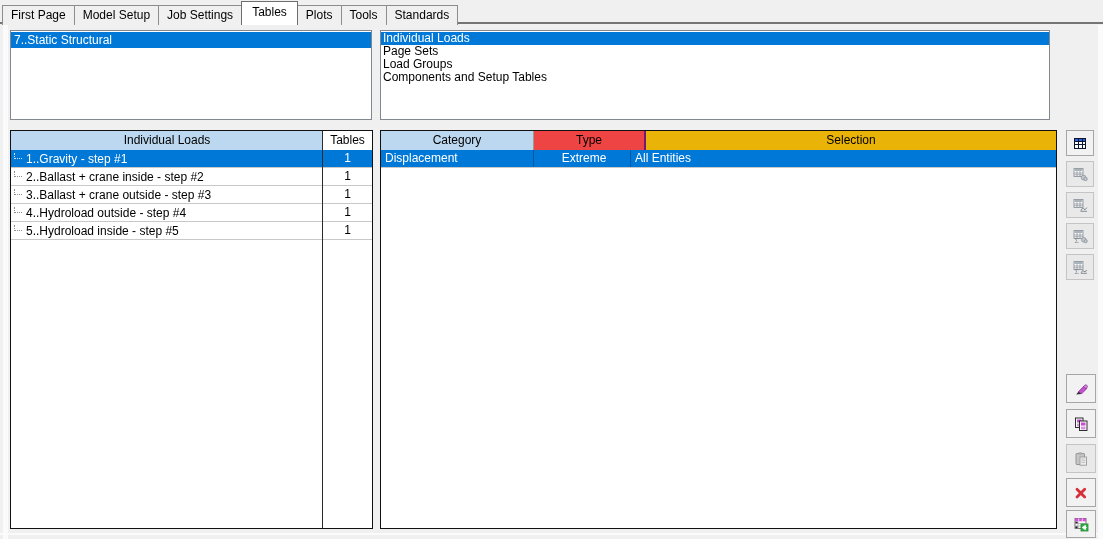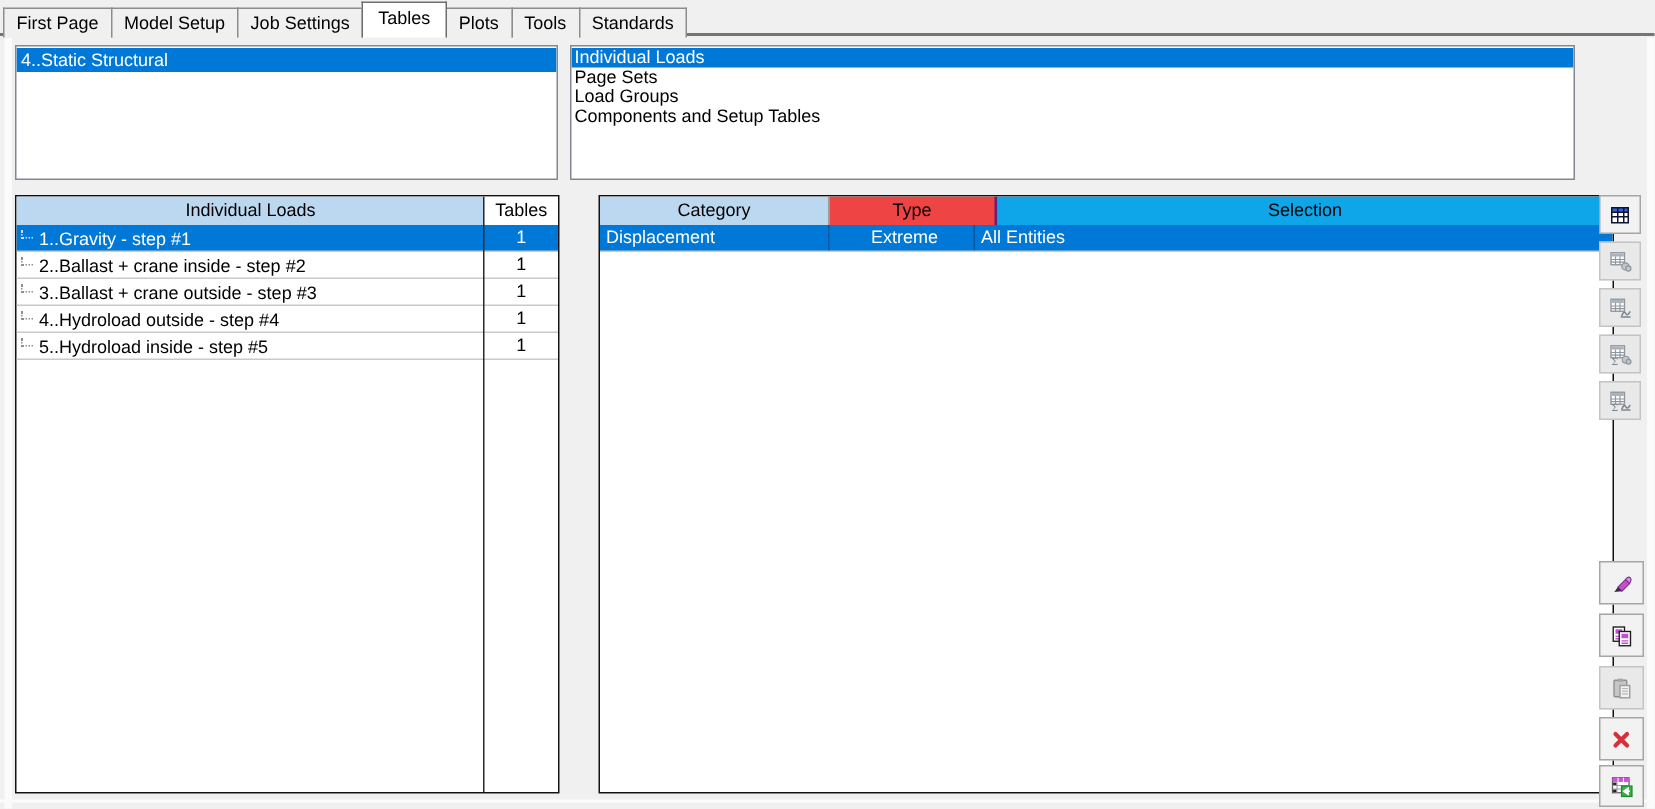--- a/index.html
+++ b/index.html
@@ -26,28 +26,28 @@
   .listbox{position:absolute;background:#fff;border:1px solid #828790;box-sizing:border-box;overflow:hidden;}
   #lb-analysis{left:10px;top:30px;width:362px;height:90px;padding-top:1px;}
   #lb-category{left:380px;top:30px;width:670px;height:90px;padding-top:1px;}
   .lb-item{font-size:12px;padding-left:3px;white-space:nowrap;cursor:default;}
   #lb-analysis .lb-item{height:16px;line-height:16px;}
   #lb-category .lb-item{height:13px;line-height:13px;padding-left:2px;}
   .lb-item.selected{background:#0078D7;color:#fff;}
   
   .datatable{position:absolute;background:#fff;border:1px solid #111;box-sizing:border-box;font-size:12px;overflow:hidden;}
   #tbl-loads{left:10px;top:130px;width:363px;height:399px;}
-  #tbl-detail{left:380px;top:130px;width:677px;height:399px;margin-left:19px;}
+  #tbl-detail{left:380px;top:130px;width:677px;height:399px;}
   .thead{display:flex;height:19px;}
   .thead>div{box-sizing:border-box;text-align:center;line-height:19px;white-space:nowrap;overflow:hidden;}
   #tbl-loads .h1{width:312px;background:#BCD8F0;}
   #tbl-loads .h2{width:49px;background:#fff;}
   #tbl-detail .h1{width:153px;background:#BCD8F0;border-right:1px solid #9a9a9a;}
   #tbl-detail .h2{width:112px;background:#ef4444;border-right:2px solid #701a75;box-sizing:border-box;}
-  #tbl-detail .h3{flex:1;background:#0ea5e9;}
+  #tbl-detail .h3{flex:1;background:#eab308;}
   .trow{display:flex;height:18px;box-sizing:border-box;border-bottom:1px solid #c9c9c9;cursor:default;}
   .trow.selected{background:#0078D7;color:#fff;}
   #tbl-loads .c1{width:312px;display:flex;align-items:center;overflow:hidden;white-space:nowrap;}
   #tbl-loads .c2{width:49px;text-align:center;line-height:17px;}
   .tree{display:inline-block;width:7px;height:5px;margin:3px 4px 0 3px;align-self:flex-start;
         border-left:1px dotted #8f8f8f;border-bottom:1px dotted #8f8f8f;}
   .trow.selected .tree{border-color:#cfe2f7;}
   .vsep{position:absolute;left:311px;top:0;bottom:0;width:1px;background:#2a2a2a;z-index:4;}
   #tbl-detail .d1{width:153px;padding-left:4px;line-height:17px;box-sizing:border-box;border-right:1px solid rgba(0,0,0,.25);white-space:nowrap;overflow:hidden;}
   #tbl-detail .d2{width:97px;padding-left:4px;line-height:17px;box-sizing:border-box;border-right:1px solid rgba(0,0,0,.25);text-align:center;}
@@ -71,21 +71,21 @@
   <div class="tab">First Page</div>
   <div class="tab">Model Setup</div>
   <div class="tab">Job Settings</div>
   <div class="tab active">Tables</div>
   <div class="tab">Plots</div>
   <div class="tab">Tools</div>
   <div class="tab">Standards</div>
 </div>
 
 <div class="listbox" id="lb-analysis">
-  <div class="lb-item selected">4..Static Structural</div>
+  <div class="lb-item selected">7..Static Structural</div>
 </div>
 
 <div class="listbox" id="lb-category">
   <div class="lb-item selected">Individual Loads</div>
   <div class="lb-item">Page Sets</div>
   <div class="lb-item">Load Groups</div>
   <div class="lb-item">Components and Setup Tables</div>
 </div>
 
 <div class="datatable" id="tbl-loads">

